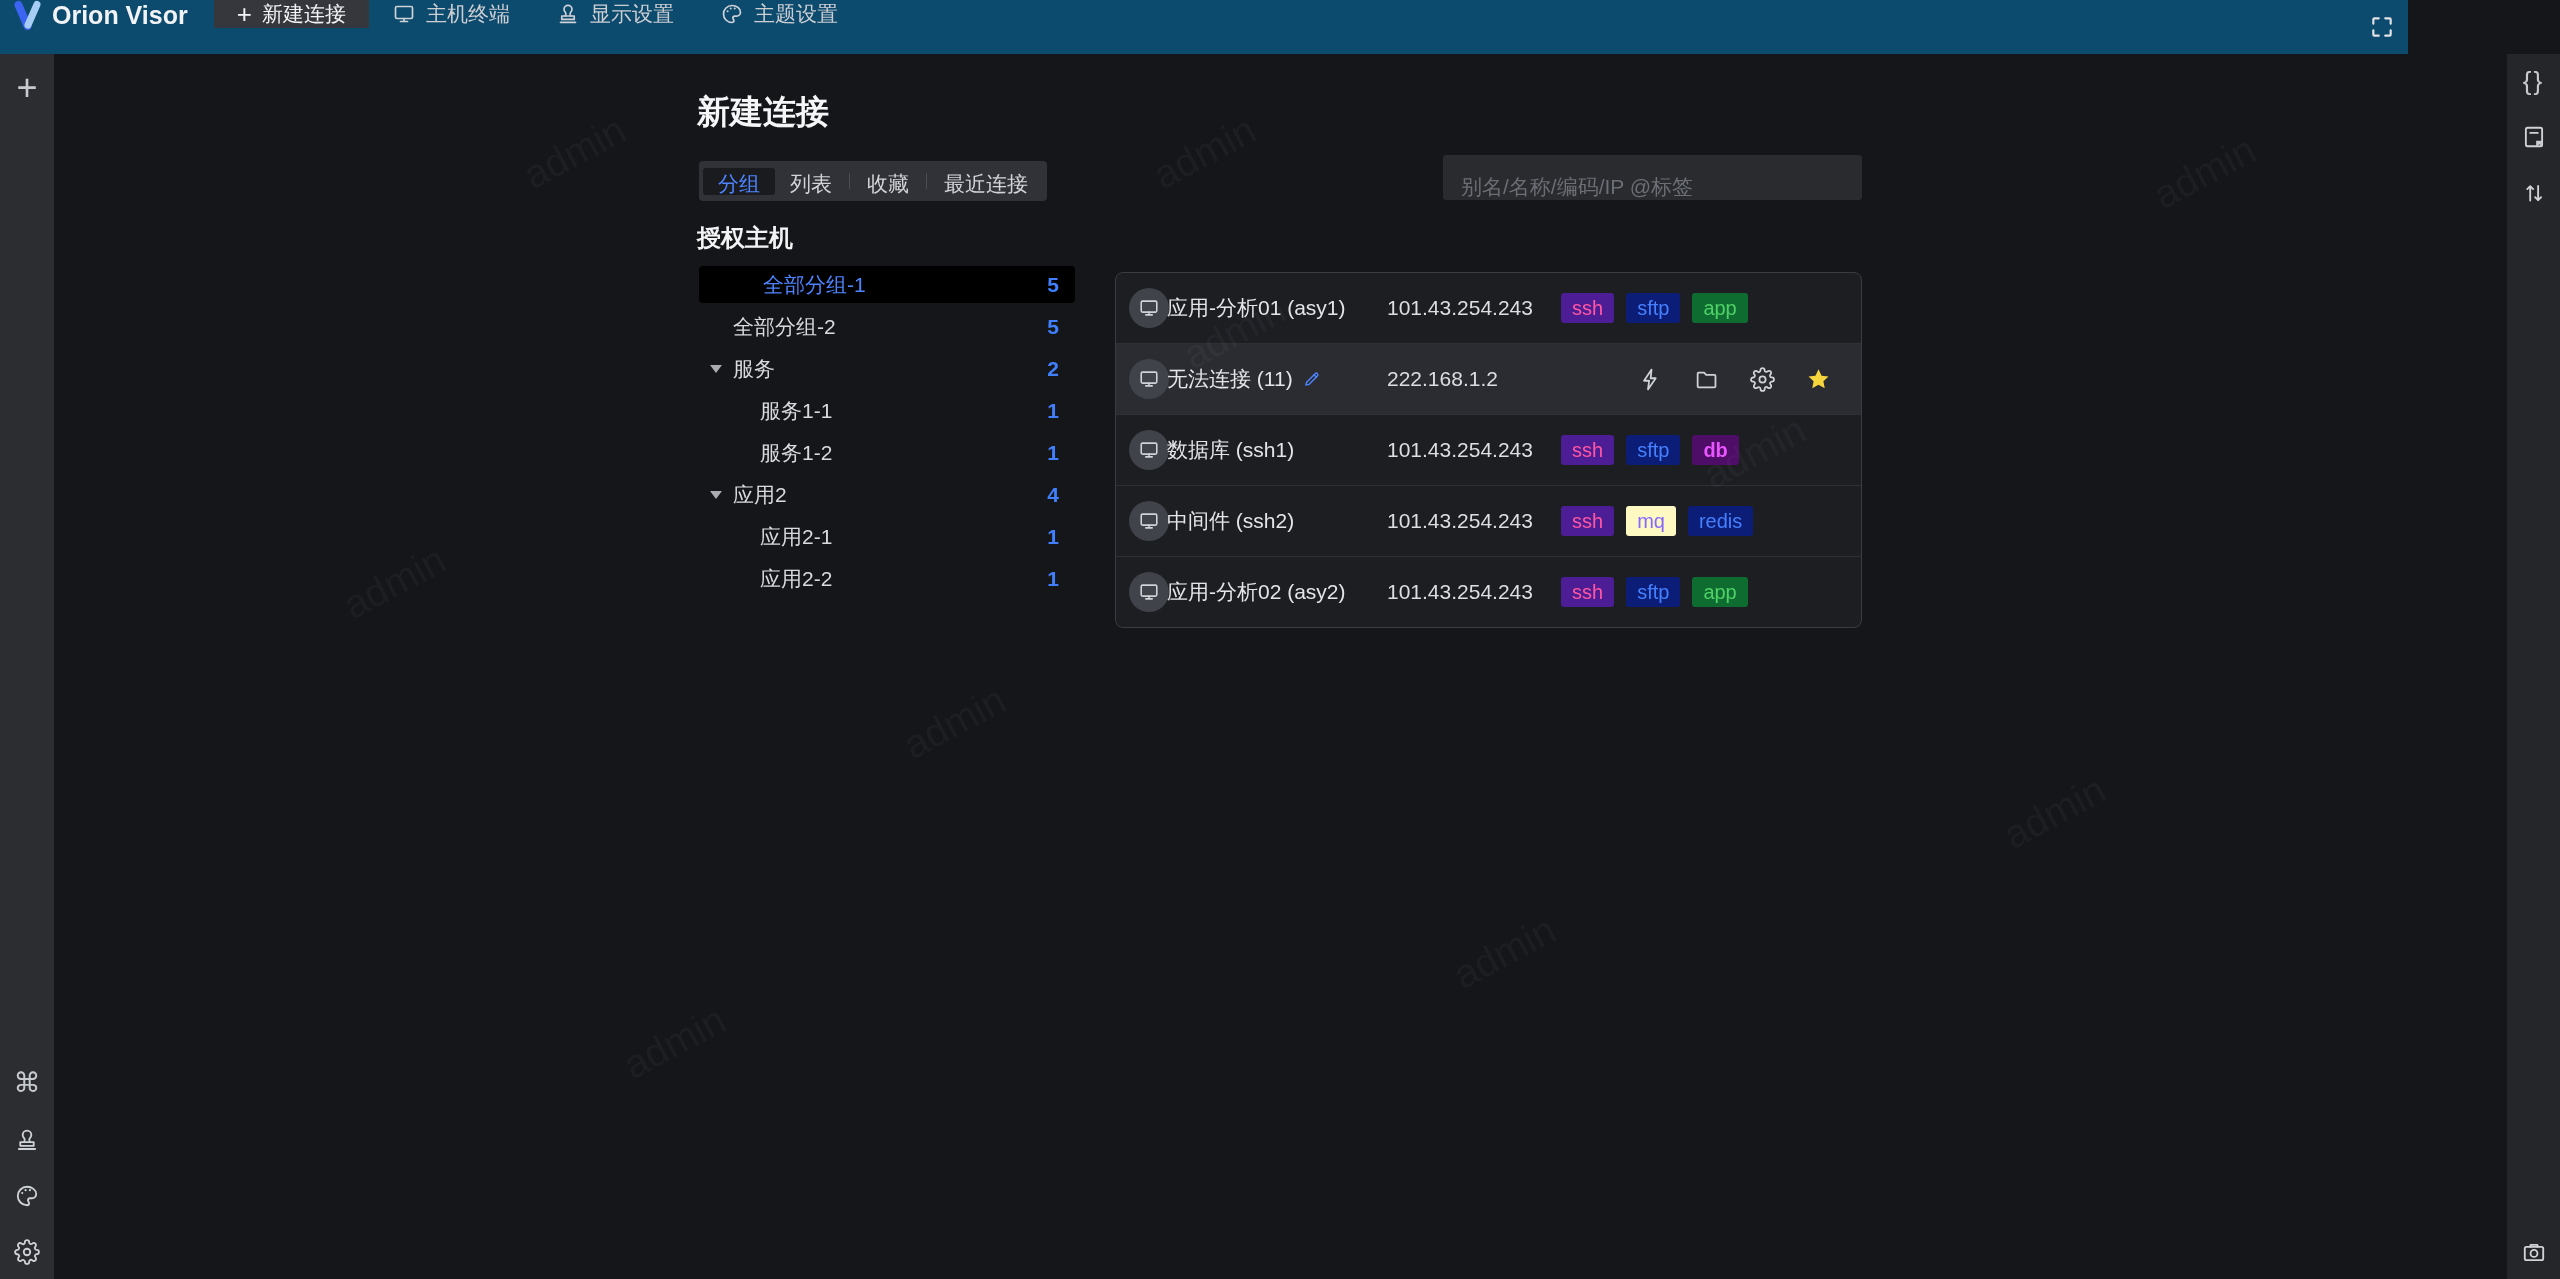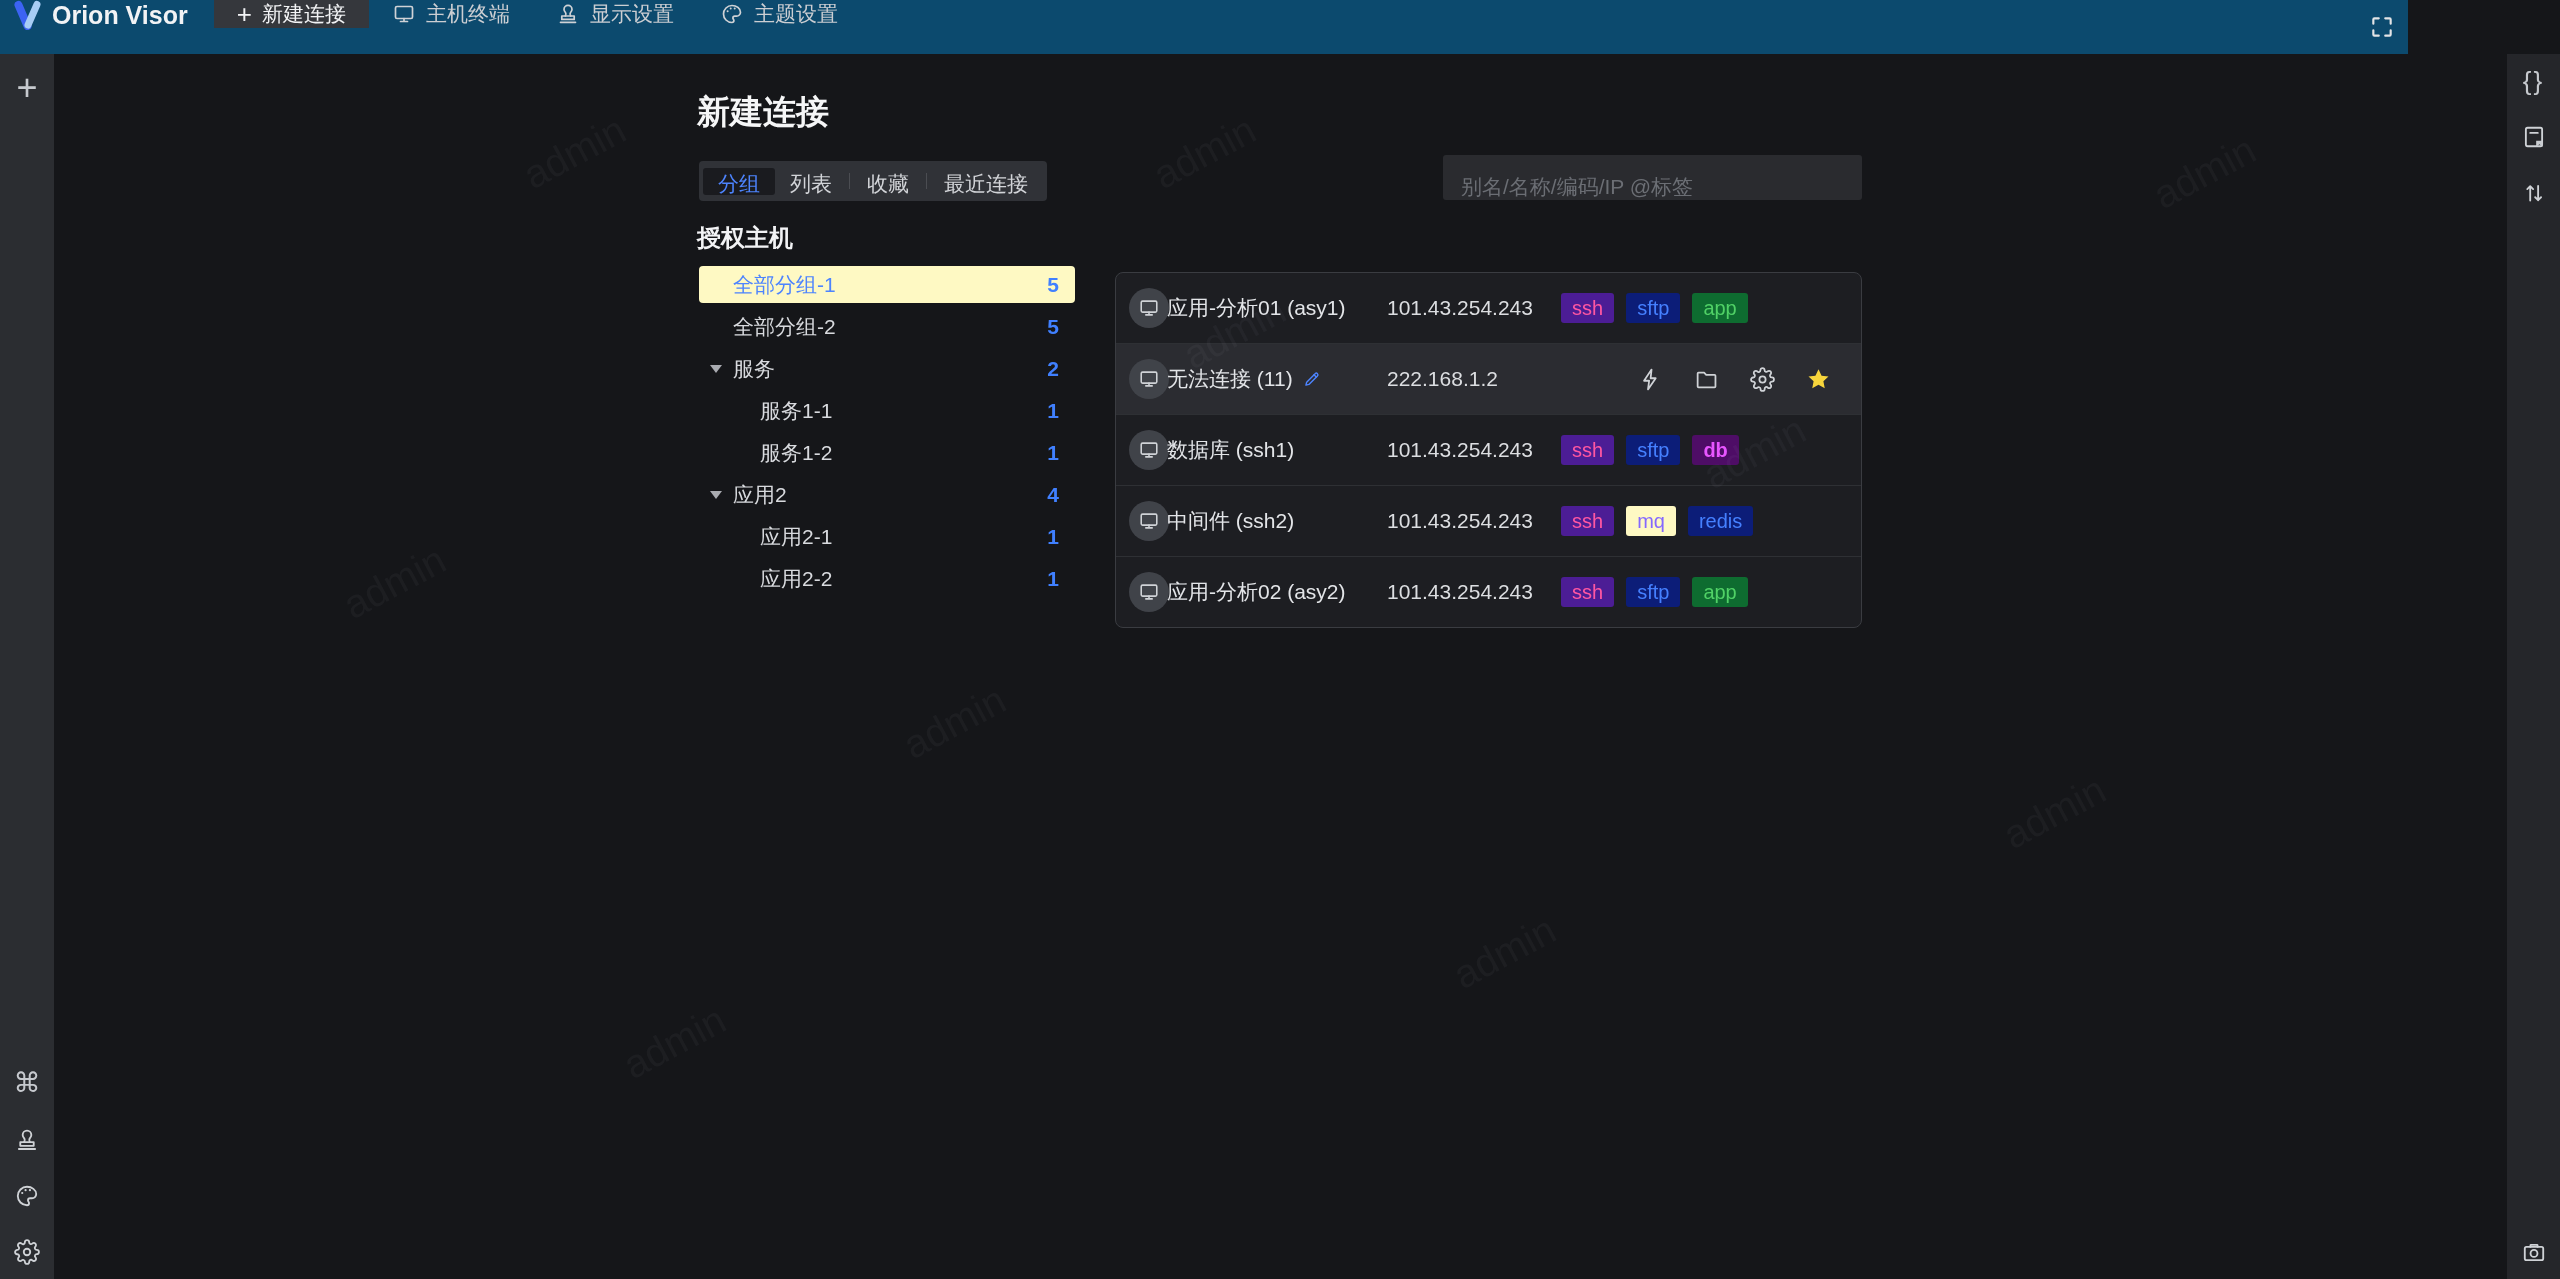--- a/index.html
+++ b/index.html
@@ -34,21 +34,21 @@
   .seg-divider{width:1px;height:16px;background:#4b4d52;margin:0 2px;}
   .search{position:absolute;left:1389px;top:101px;width:419px;height:45px;background:#2a2b2f;border-radius:3px;box-sizing:border-box;padding:0 16px;display:flex;align-items:flex-end;}
   .search input{width:100%;background:transparent;border:none;outline:none;color:#d8dade;font-size:21px;font-family:inherit;}
   .search input::placeholder{color:#6b6e74;}
   .section-title{position:absolute;left:643px;top:168px;font-size:24px;font-weight:bold;color:#f2f3f5;}
   
   .tree{position:absolute;left:645px;top:212px;width:376px;}
   .tree-row{position:relative;height:37px;margin-bottom:5px;display:flex;align-items:center;border-radius:4px;cursor:pointer;}
   .tree-row .t-label{margin-left:34px;font-size:21px;color:#d8dade;white-space:nowrap;}
   .tree-row.l2 .t-label{margin-left:61px;}
-  .tree-row.selected{background:#fef9c3;}
+  .tree-row.selected{background:#000000;padding-left:30px;}
   .tree-row.selected .t-label{color:#4d84fe;}
   .tree-row .t-count{position:absolute;right:16px;color:#4080ff;font-weight:bold;font-size:21px;}
   .caret{position:absolute;left:11px;top:15px;width:0;height:0;border-left:6px solid transparent;border-right:6px solid transparent;border-top:8px solid #a9abb0;}
   
   .host-list{position:absolute;left:1061px;top:218px;width:747px;background:#1d1e22;border:1px solid #3a3c41;border-radius:8px;box-sizing:border-box;overflow:hidden;}
   .host-row{position:relative;height:70px;border-bottom:1px solid #2e3034;cursor:pointer;}
   .host-row:last-child{border-bottom:none;}
   .host-row.hover{background:#2b2c31;}
   .avatar{position:absolute;left:13px;top:15px;width:40px;height:40px;border-radius:50%;background:#404349;display:flex;align-items:center;justify-content:center;}
   .host-name{position:absolute;left:51px;top:0;height:70px;display:flex;align-items:center;font-size:21px;color:#e3e5e8;gap:9px;white-space:nowrap;}

